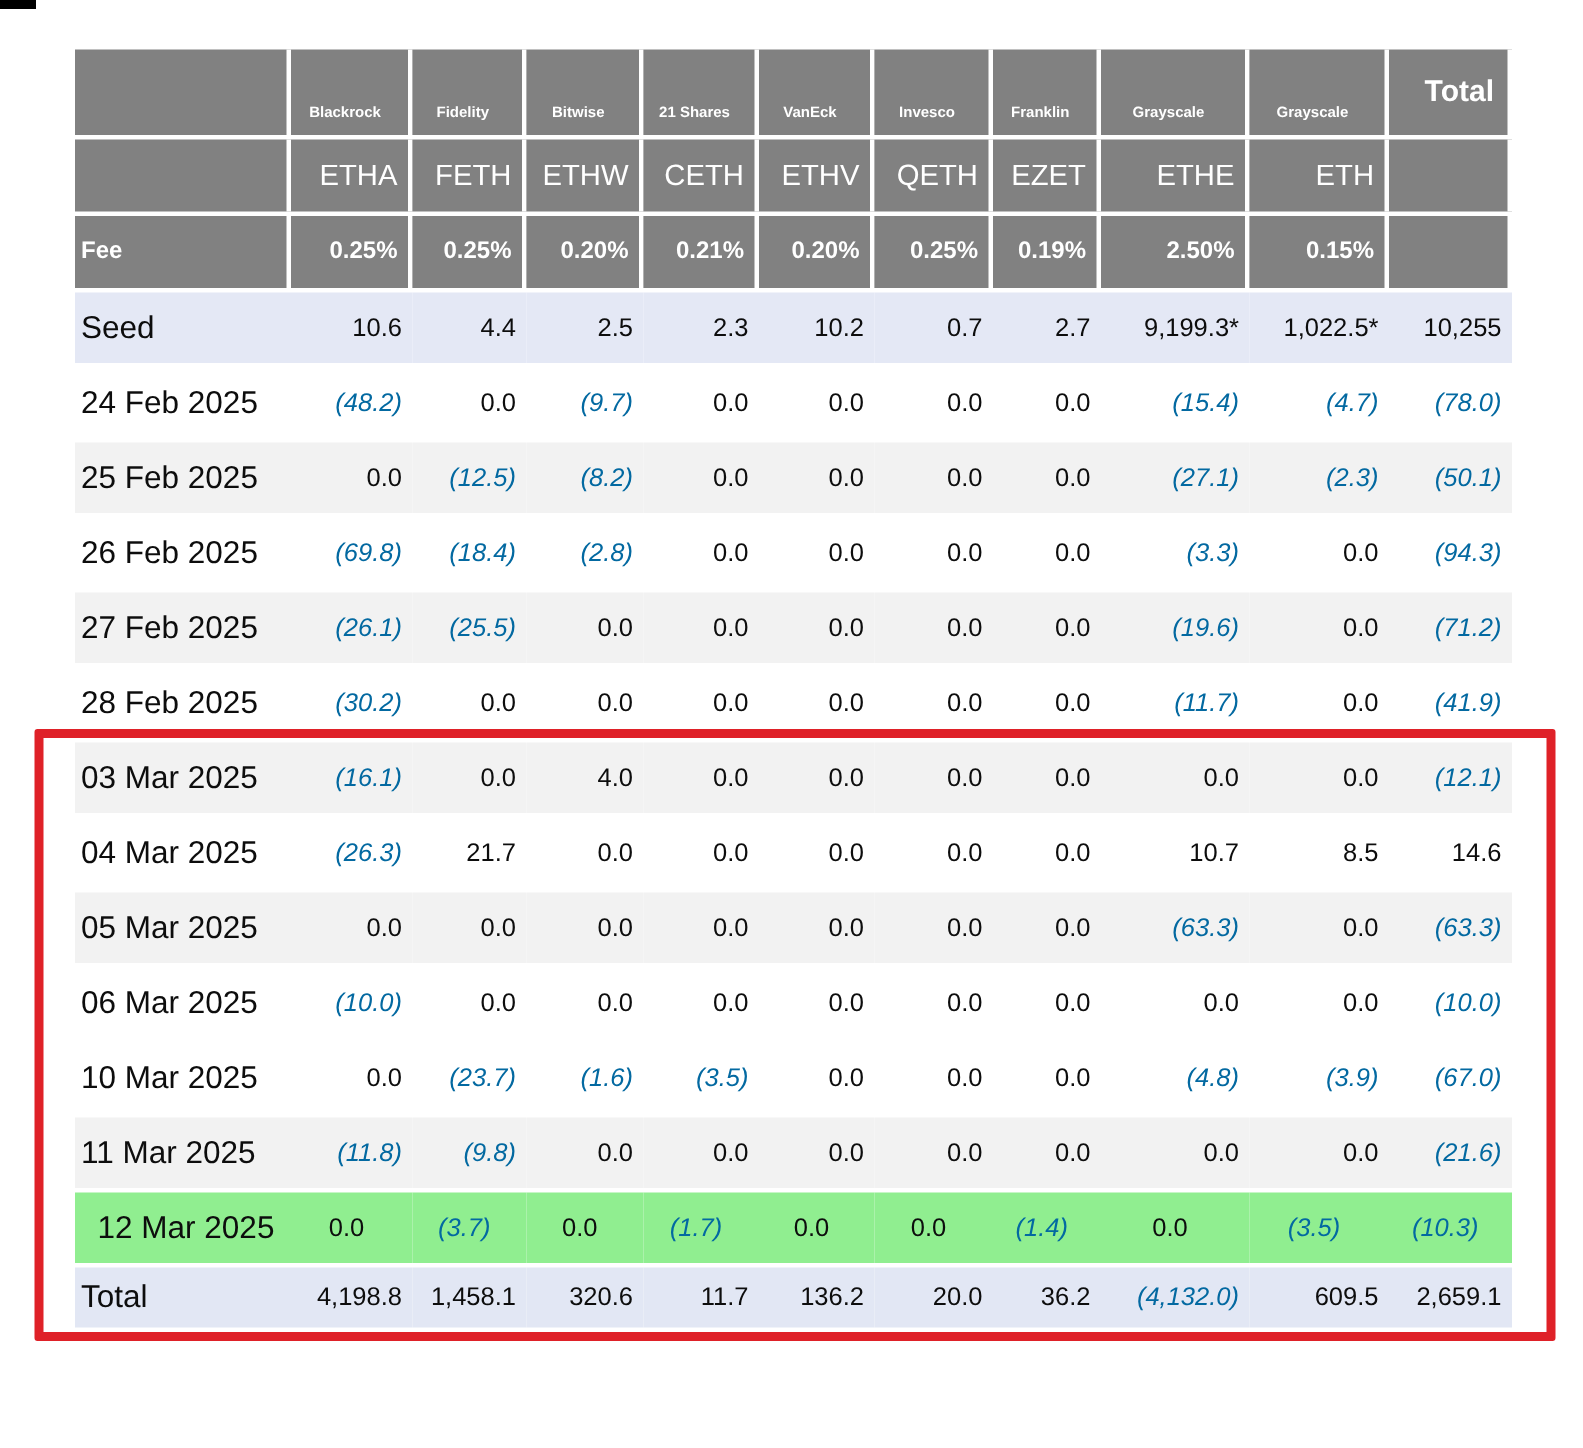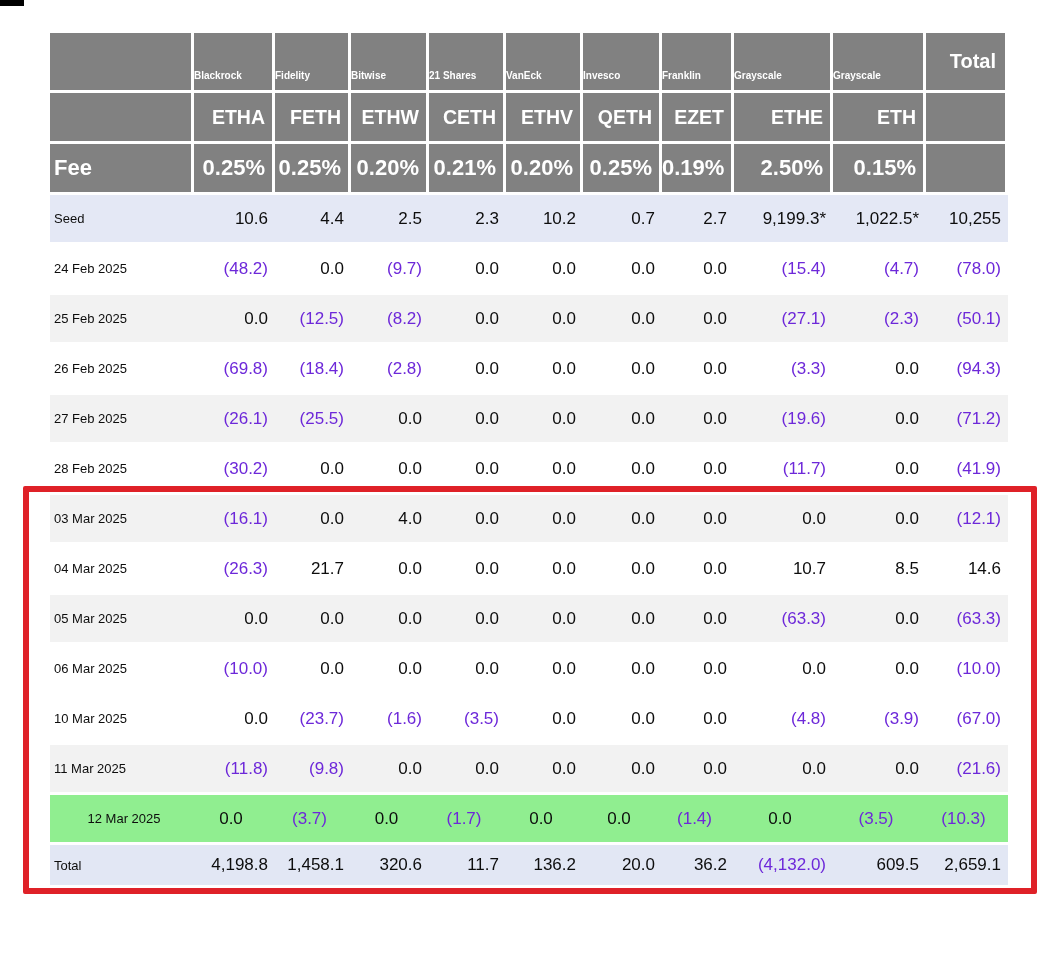--- a/index.html
+++ b/index.html
@@ -8,37 +8,37 @@
     font-family:"Liberation Sans","DejaVu Sans",sans-serif;
     -webkit-font-smoothing:antialiased;
   }
   .corner-mark{position:absolute;left:0;top:0;width:24px;height:6px;background:#000;}
   .tablewrap{position:absolute;left:50px;top:30px;}
   table{border-collapse:separate;border-spacing:0 3px;table-layout:fixed;width:958px;}
   td{padding:0;margin:0;vertical-align:middle;font-size:17px;color:#0d0d0d;
      white-space:nowrap;overflow:hidden;}
   
   tr.hdr td{background:#818181;color:#ffffff;border-right:3px solid #ffffff;height:48px;}
-  tr.providers td{font-size:10px;font-weight:700;text-align:left;
+  tr.providers td{font-size:10px;font-weight:700;text-align:center;
                   vertical-align:bottom;padding:0 6px 9px 0;}
   tr.providers td.corner{padding:0;}
   tr.providers td.total-h{font-size:20px;font-weight:700;vertical-align:middle;
                           text-align:right;padding:0 9px 0 0;}
-  tr.tickers td{font-size:19.5px;font-weight:700;text-align:right;padding:0 7px 0 0;}
-  tr.fees td{font-size:22px;font-weight:700;text-align:right;padding:0 7px 0 0;}
+  tr.tickers td{font-size:19.5px;font-weight:400;text-align:right;padding:0 7px 0 0;}
+  tr.fees td{font-size:16px;font-weight:700;text-align:right;padding:0 7px 0 0;}
   tr.fees td.fee-label{text-align:left;padding:0 0 0 4px;}
   
   tbody td{height:47px;text-align:right;padding:0 7px 0 0;}
-  tbody td.rowlabel{text-align:left;padding:0 0 0 4px;font-size:13px;}
+  tbody td.rowlabel{text-align:left;padding:0 0 0 4px;font-size:21px;}
   tr.seed td{background:#e4e8f5;}
   tr.w td{background:#ffffff;}
   tr.g td{background:#f2f2f2;}
   tr.green td{background:#90ee90;text-align:center;}
   tr.total td{background:#e2e7f4;height:40px;}
-  .neg{color:#6d28d9;}
+  .neg{color:#0369a1;font-style:italic;}
   
   .redbox{position:absolute;left:23px;top:486px;width:1014px;height:408px;
           border:6px solid #df2128;box-sizing:border-box;border-radius:2px;
           pointer-events:none;z-index:5;background:transparent;}
 </style>
 </head>
 <body>
 
 <div class="corner-mark"></div>
 

